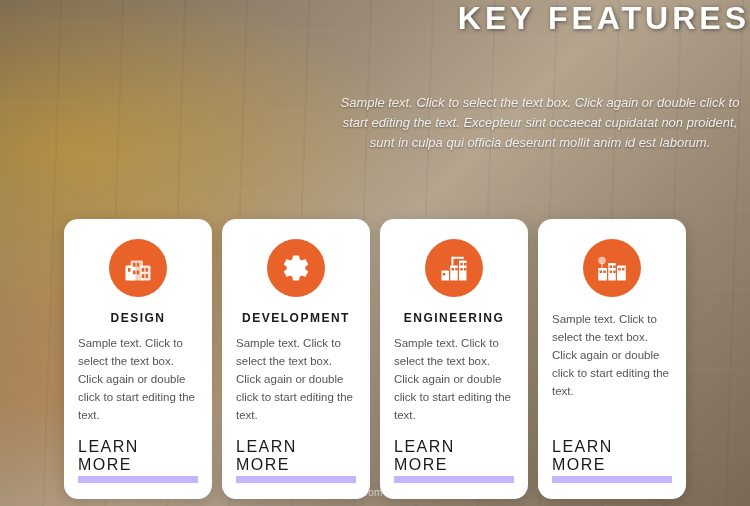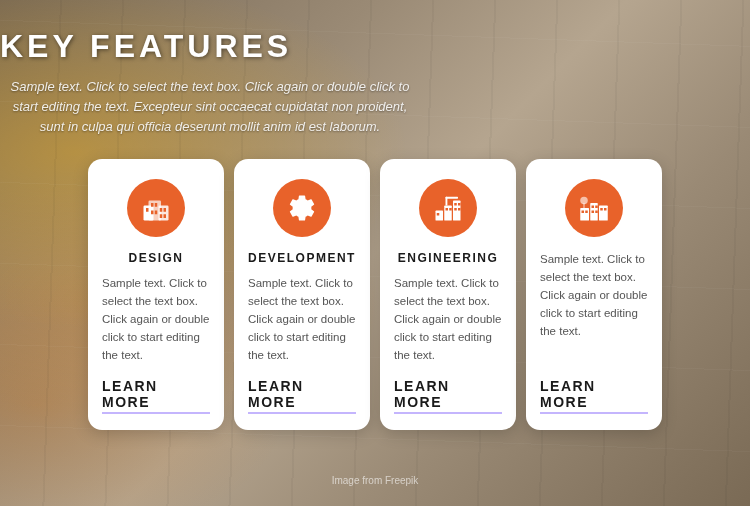--- a/index.html
+++ b/index.html
@@ -53,22 +53,22 @@
         rgba(255,255,255,0.03) 81px
       );
     }
 
     .content {
       position: relative;
       z-index: 1;
       width: 100%;
       display: flex;
       flex-direction: column;
-      align-items: flex-start;
-      padding-top: 28px;
+      align-items: flex-end;
+      gap: 44px;
     }
 
     .section-title {
       font-size: 32px;
       font-weight: 900;
       color: #ffffff;
       letter-spacing: 4px;
       text-transform: uppercase;
       text-shadow: 1px 1px 4px rgba(0,0,0,0.5);
       margin-bottom: 12px;
@@ -90,21 +90,21 @@
       flex-direction: row;
       gap: 10px;
       padding: 0 14px;
       width: 100%;
       justify-content: center;
     }
 
     .card {
       background: #ffffff;
       border-radius: 14px;
-      width: 136px;
+      width: 148px;
       padding: 20px 14px 16px;
       display: flex;
       flex-direction: column;
       align-items: center;
       box-shadow: 0 4px 16px rgba(0,0,0,0.18);
     }
 
     .card-icon {
       width: 58px;
       height: 58px;
@@ -136,35 +136,35 @@
     .card-text {
       font-size: 11.5px;
       color: #555555;
       line-height: 1.55;
       text-align: left;
       margin-bottom: 14px;
       flex: 1;
     }
 
     .card-link {
-      font-size: 14px;
-      font-weight: 700;
+      font-size: 16px;
+      font-weight: 400;
       letter-spacing: 1.5px;
       text-transform: uppercase;
       color: #1a1a1a;
       text-decoration: none;
-      border-bottom: 2px solid #c4b5fd;
+      border-bottom: 7px solid #c4b5fd;
       padding-bottom: 2px;
       cursor: pointer;
       display: inline-block;
     }
 
     .image-credit {
       position: absolute;
-      bottom: 20px;
+      bottom: 8px;
       left: 50%;
       transform: translateX(-50%);
       font-size: 10px;
       color: rgba(255,255,255,0.6);
       z-index: 2;
       white-space: nowrap;
     }
   </style>
 </head>
 <body>

